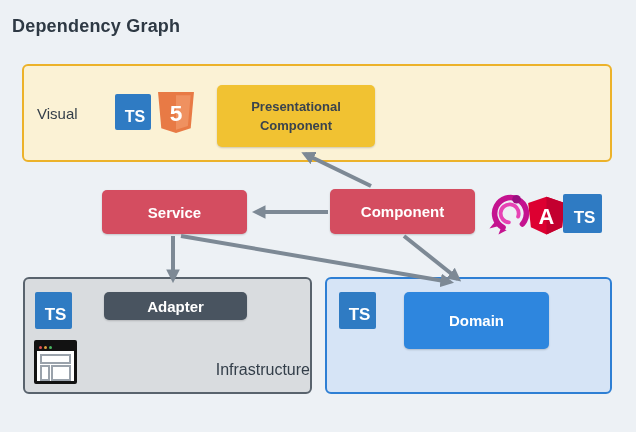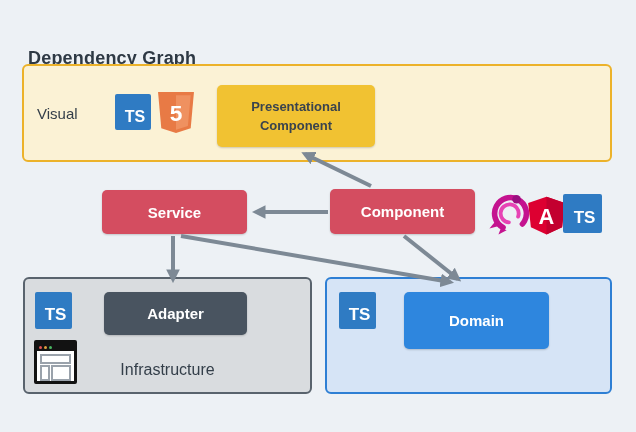--- a/index.html
+++ b/index.html
@@ -1,40 +1,40 @@
 <!DOCTYPE html>
 <html><head>
 <meta charset="utf-8">
 <style>
   html,body{margin:0;padding:0;background:#edf1f5;}
   .canvas{
     position:relative;width:636px;height:432px;background:#edf1f5;overflow:hidden;
     font-family:"Liberation Sans",sans-serif;color:#2e3944;
   }
-  .title{position:absolute;left:28px;top:16px;font-size:18px;font-weight:700;letter-spacing:.2px;margin-top:32px;}
+  .title{position:absolute;left:12px;top:16px;font-size:18px;font-weight:700;letter-spacing:.2px;}
 
   
   .group{position:absolute;border-radius:6px;box-sizing:border-box;}
   .group-visual{left:22px;top:64px;width:590px;height:98px;background:#fbf2d5;border:2px solid #ecb22a;}
   .group-infra{left:23px;top:277px;width:289px;height:117px;background:#d9dcdf;border:2px solid #59636d;}
   .group-core{left:325px;top:277px;width:287px;height:117px;background:#d6e4f6;border:2px solid #2e7fd4;}
   .group-label{font-size:15px;color:#333e49;}
   .visual-label{position:absolute;left:13px;top:0;height:100%;display:flex;align-items:center;}
-  .bottom-label{position:absolute;left:0;right:0;bottom:13px;text-align:center;font-size:16px;}
+  .bottom-label{position:absolute;left:0;right:0;bottom:13px;text-align:right;font-size:16px;}
 
   
   .node{
     position:absolute;border-radius:5px;display:flex;align-items:center;justify-content:center;
     font-weight:700;box-sizing:border-box;box-shadow:0 1px 2px rgba(0,0,0,.18);text-align:center;
   }
   .node-red{background:#d44d60;color:#fff;font-size:15px;}
   .node-presentational{left:193px;top:19px;width:158px;height:62px;background:#f1c232;color:#3a434d;font-size:13px;line-height:1.5;padding:8px 22px;}
   .node-service{left:102px;top:190px;width:145px;height:44px;}
   .node-component{left:330px;top:189px;width:145px;height:45px;}
-  .node-adapter{left:79px;top:13px;width:143px;height:43px;background:#495460;color:#fff;font-size:15px;}
+  .node-adapter{left:79px;top:13px;width:143px;height:28px;background:#495460;color:#fff;font-size:15px;}
   .node-domain{left:77px;top:13px;width:145px;height:57px;background:#2e86de;color:#fff;font-size:15px;}
 
   
   .ts-badge{
     position:absolute;background:#2f7bc3;color:#fff;font-weight:700;
     display:flex;align-items:flex-end;justify-content:center;border-radius:2px;
   }
   .ts-badge span{transform:translateX(2px);text-align:center;}
   .ts-visual{left:91px;top:28px;width:36px;height:36px;font-size:16px;padding-bottom:4px;box-sizing:border-box;}
   .ts-row{left:563px;top:194px;width:39px;height:39px;font-size:17px;padding-bottom:5px;box-sizing:border-box;}

